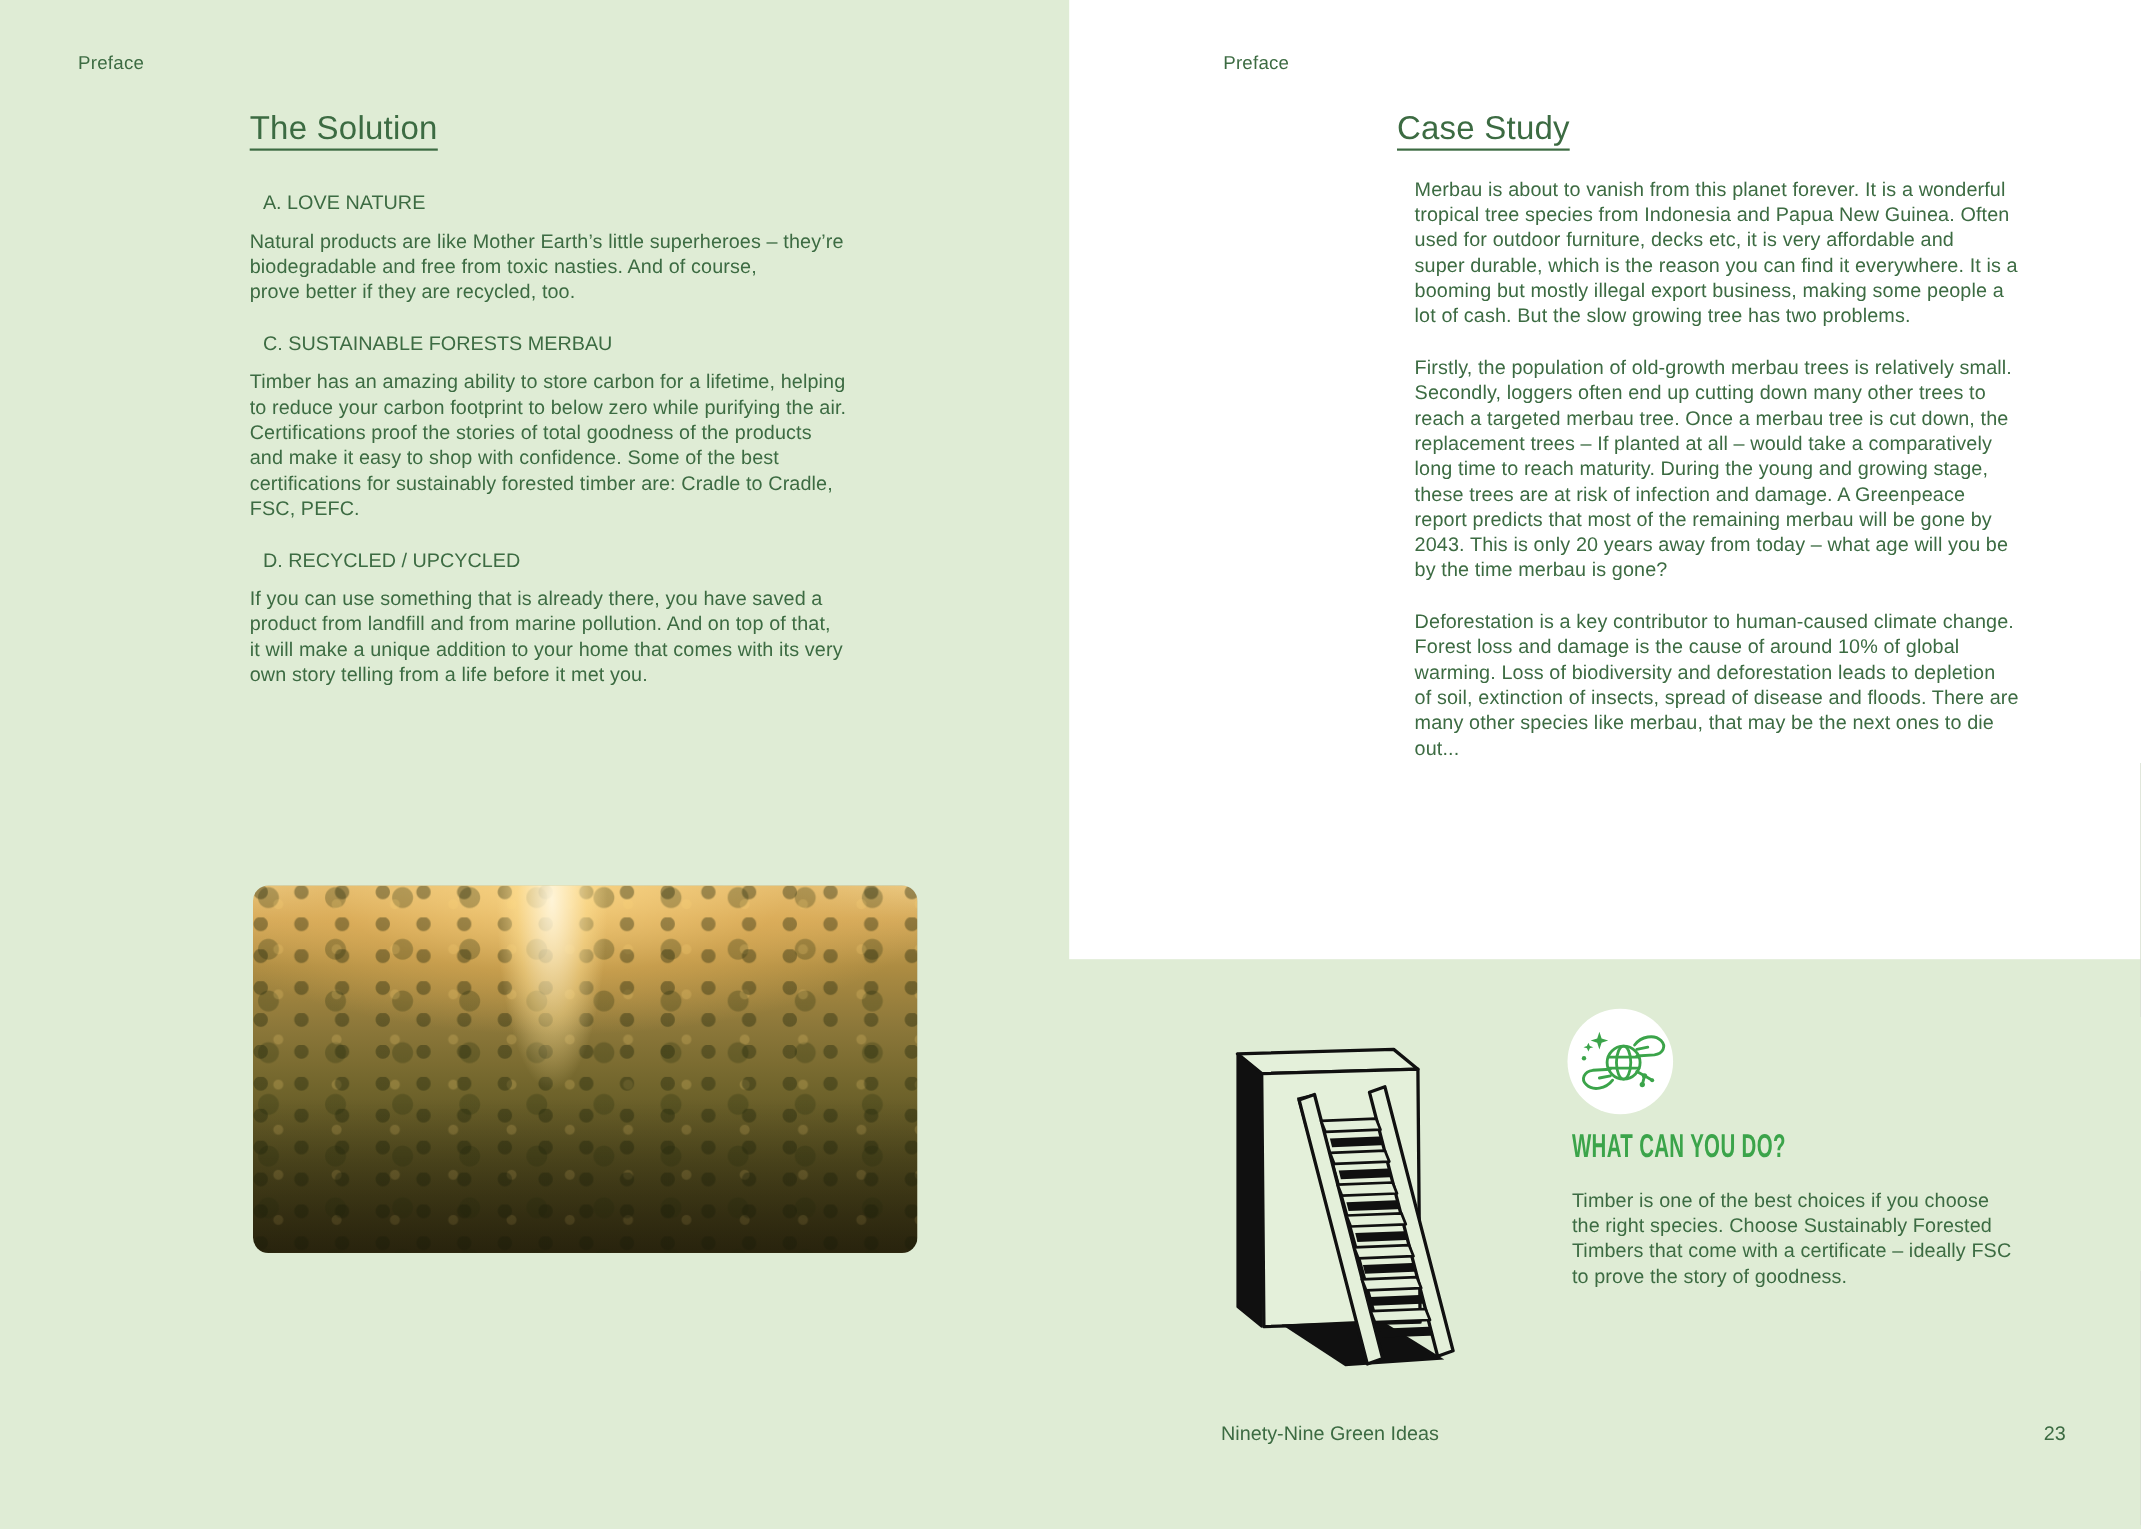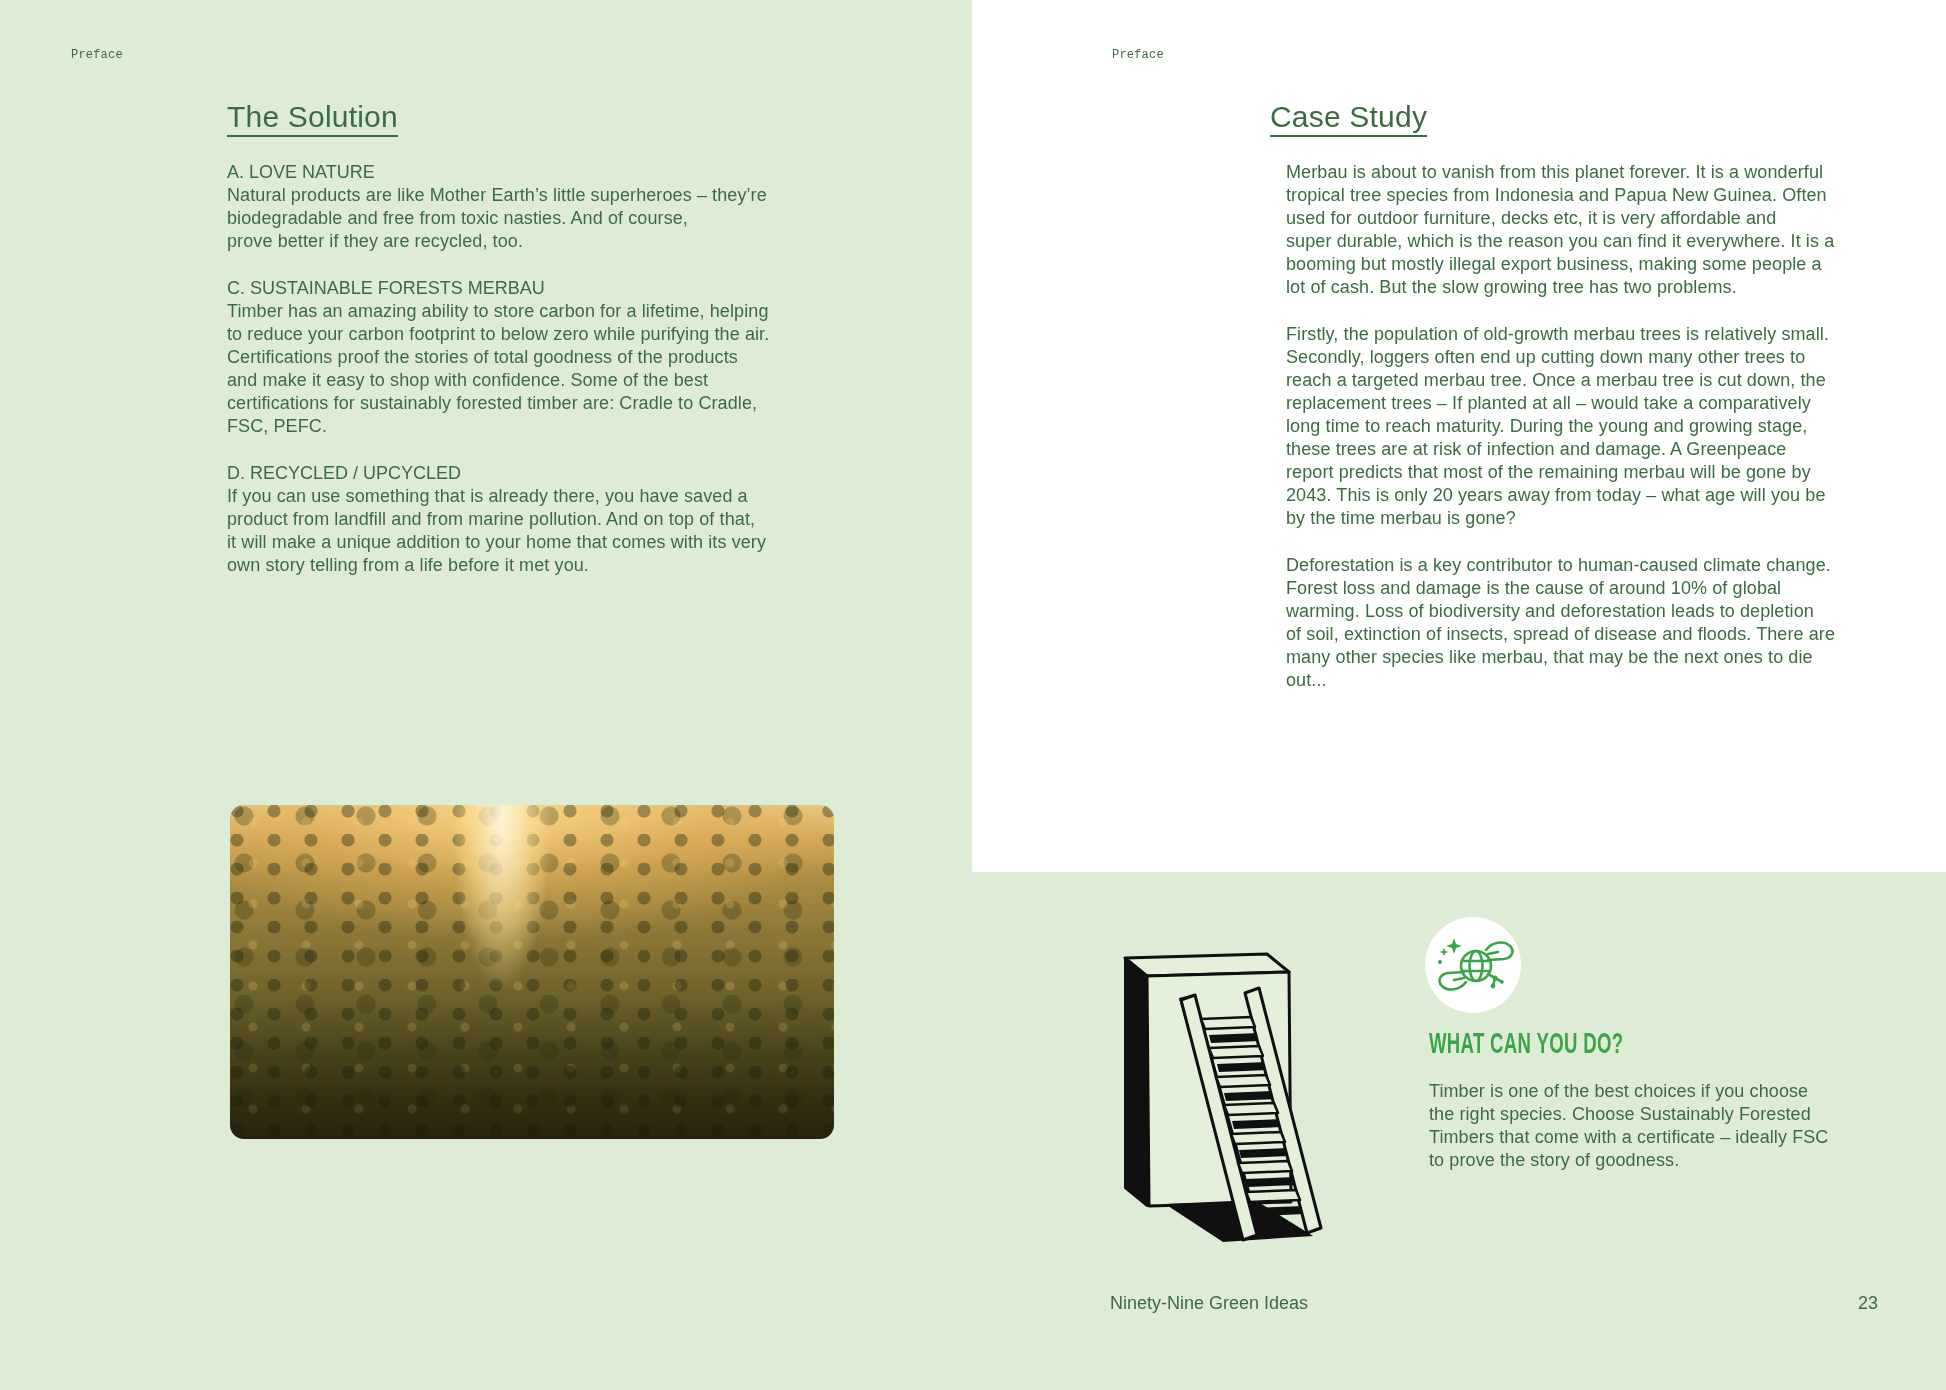--- a/index.html
+++ b/index.html
@@ -14,38 +14,38 @@
   body{font-family:"Liberation Sans", sans-serif; background:#cfcfcf;}
   .spread{
     position:relative; width:1946px; height:1390px;
     background:var(--bg); overflow:hidden; color:var(--ink);
   }
   .white-panel{
     position:absolute; left:972px; top:0; width:974px; height:872px;
     background:var(--paper);
   }
   .preface{
-    position:absolute; font-size:12px; color:var(--ink); letter-spacing:0.2px;font-family:Liberation Mono, monospace;
+    position:absolute; font-size:17px; color:var(--ink); letter-spacing:0.2px;
   }
   .left-pref{left:71px; top:48px;}
   .right-pref{left:1112px; top:48px;}
 
   .col{position:absolute; width:660px;}
   .left-col{left:227px; top:100px;}
   .case-col{left:1270px; top:100px;}
 
   h2.underlined{
     font-size:30px; font-weight:400; color:var(--ink);
     margin:0 0 24px 0; display:inline-block;
     border-bottom:2px solid var(--ink); padding-bottom:1px;
     letter-spacing:0.2px;
   }
   .case-col h2.underlined{display:inline-block;}
   .sec{margin:0 0 24px 0;}
-  .sec-head{font-size:18px; line-height:23px; margin:0;}
+  .sec-head{font-size:18px; line-height:23px; margin:12px;}
   .body-text{
     font-size:18px; line-height:23px; margin:0; white-space:pre-line;
     letter-spacing:0.1px;
   }
   .case-col .body-text{margin:0 0 24px 16px;}
   h3.headline{margin:30px 0 26px 0; height:40px;}
   .condensed{
     display:inline-block; white-space:nowrap; font-weight:700;
     transform:scaleX(0.56); transform-origin:0 50%;
     font-size:36px; color:var(--ink-dark); letter-spacing:0.5px;

